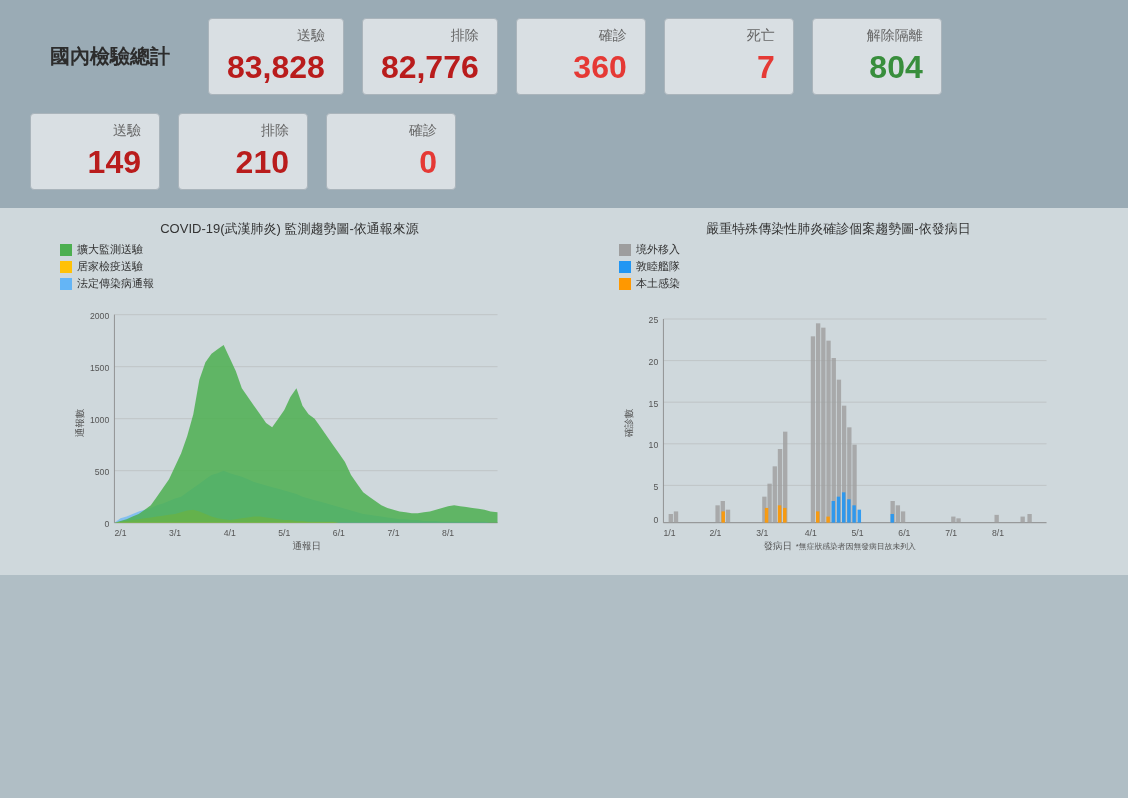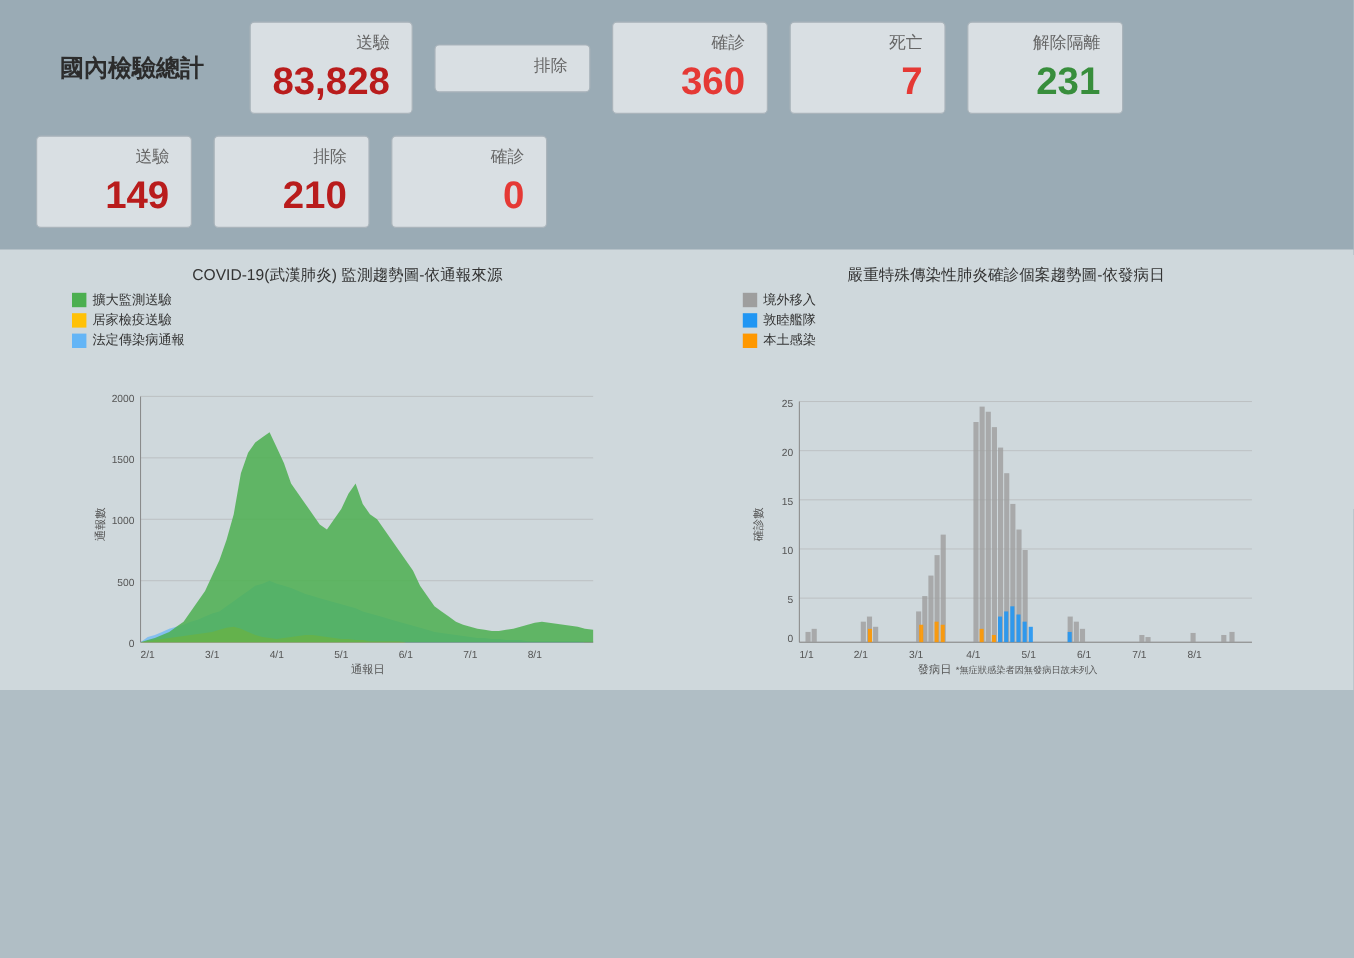--- a/index.html
+++ b/index.html
@@ -84,21 +84,21 @@
       text-align: center;
     }
 
     .legend {
       display: flex;
       flex-direction: column;
       align-items: flex-start;
       gap: 2px;
       align-self: flex-start;
       margin-left: 40px;
-      margin-bottom: 18px;
+      margin-bottom: 2px;
     }
 
     .legend-item {
       display: flex;
       align-items: center;
       gap: 5px;
       font-size: 11px;
       color: #333;
     }
 
@@ -114,32 +114,33 @@
 <div class="top-section">
 
   <div class="stats-row">
     <div class="section-label">國內檢驗總計</div>
     <div class="stat-card">
       <div class="label">送驗</div>
       <div class="value">83,828</div>
     </div>
     <div class="stat-card">
       <div class="label">排除</div>
+      <div class="value">82,776</div>
     </div>
     <div class="stat-card">
       <div class="label">確診</div>
       <div class="value red">360</div>
     </div>
     <div class="stat-card">
       <div class="label">死亡</div>
       <div class="value red">7</div>
     </div>
     <div class="stat-card">
       <div class="label">解除隔離</div>
-      <div class="value green">231</div>
+      <div class="value green">804</div>
     </div>
   </div>
 
   <div class="stats-row">
     <div class="stat-card">
       <div class="label">送驗</div>
       <div class="value">149</div>
     </div>
     <div class="stat-card">
       <div class="label">排除</div>

